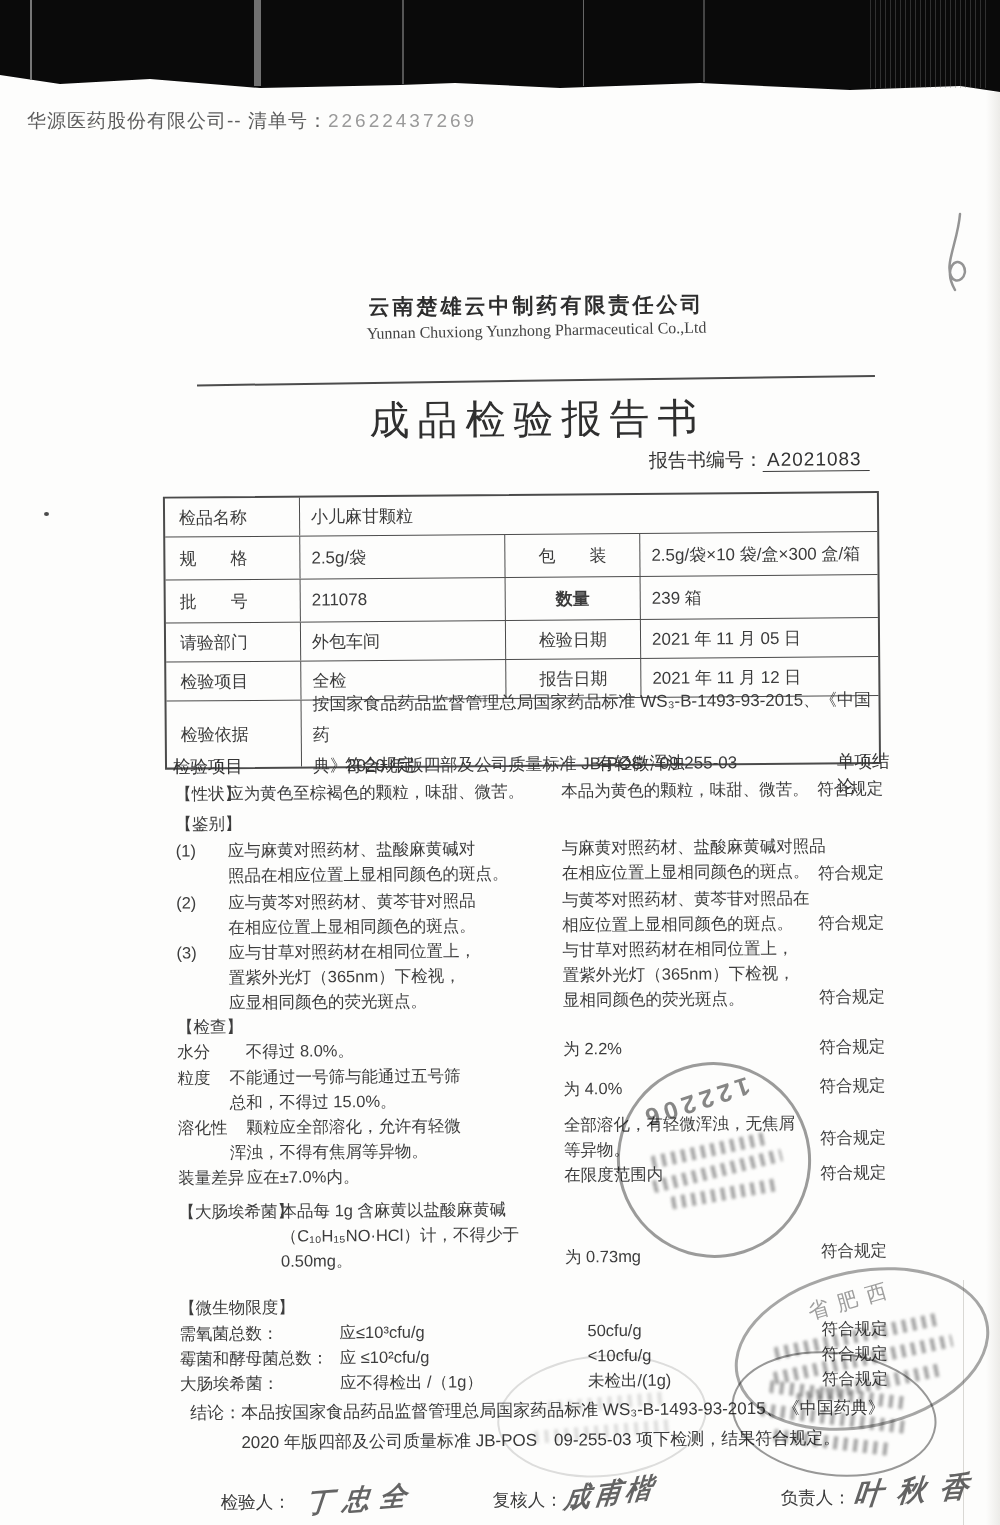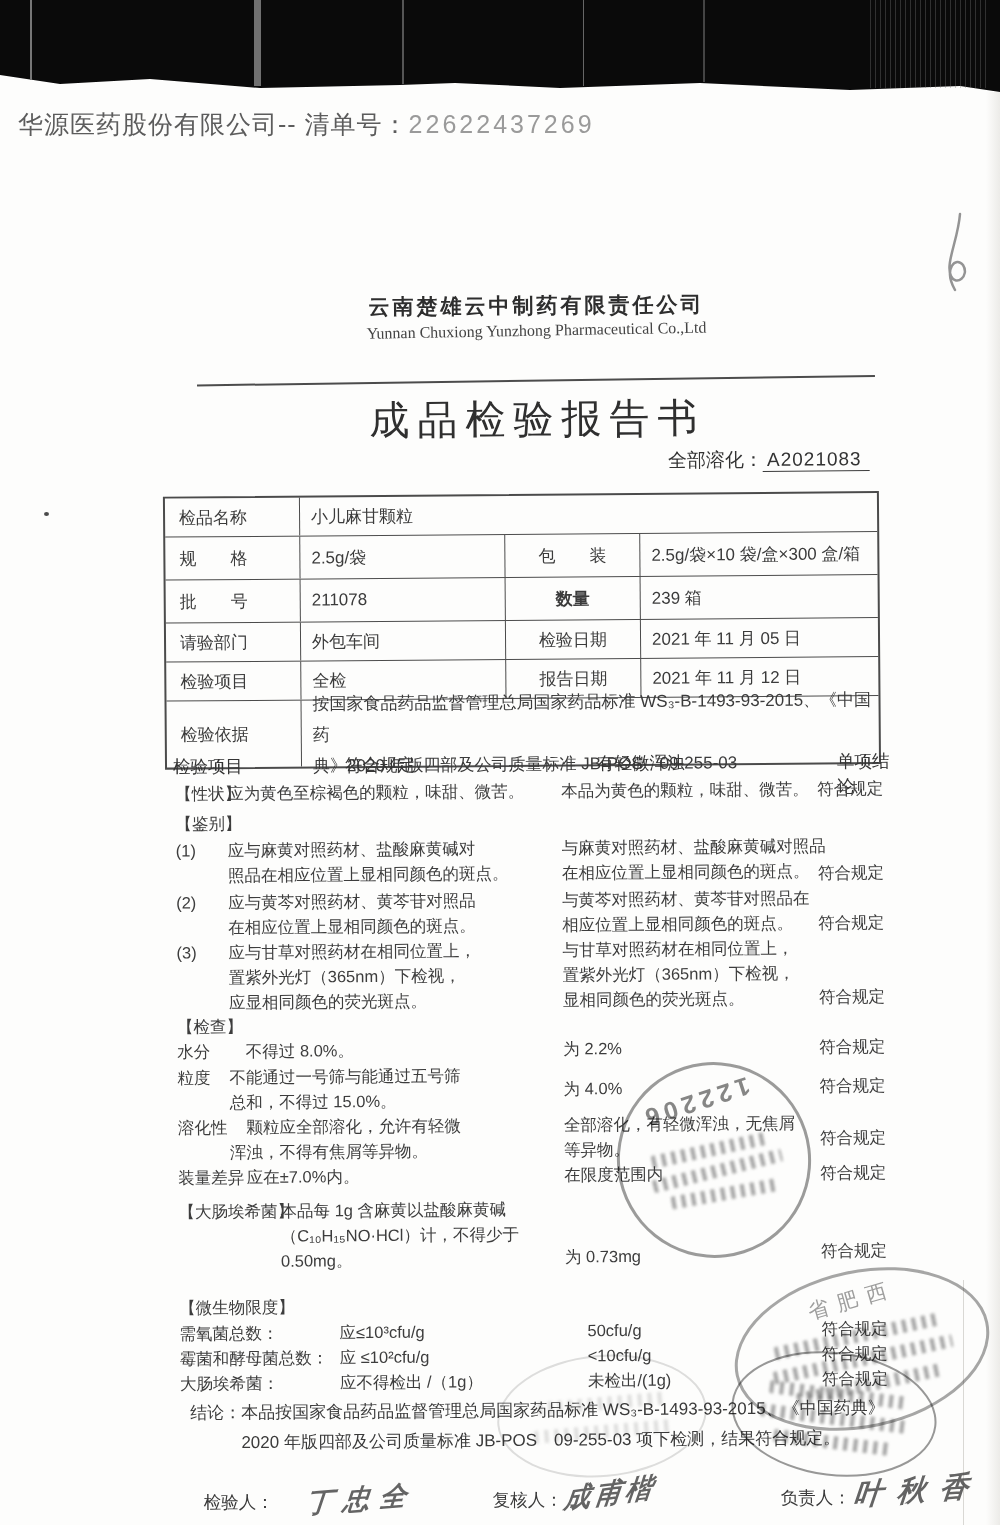--- a/index.html
+++ b/index.html
@@ -12,21 +12,21 @@
   #canvas .s1{left:254px;width:7px;height:86px;background:#8a8a8a;opacity:.8;}
   #canvas .s2{left:402px;width:2px;height:84px;background:#555;}
   #canvas .s3{left:583px;width:1px;height:86px;background:#666;}
   #canvas .s4{left:703px;width:2px;height:82px;background:#444;}
   #canvas .s5{left:870px;width:120px;height:88px;background:repeating-linear-gradient(90deg,rgba(120,120,120,.35) 0 1px,transparent 1px 5px);}
   #canvas .s6{left:30px;width:2px;height:80px;background:#777;}
   #edge-shade{position:absolute;right:0;top:92px;width:14px;height:1433px;background:linear-gradient(90deg,transparent,#ecebe8);}
   #scan-vline{position:absolute;left:963px;top:1280px;width:1px;height:245px;background:#d9d8d4;}
   #speck{position:absolute;left:44px;top:512px;width:5px;height:4px;background:#2c2c2c;border-radius:50%;opacity:.85;}
   
-  #scanhdr{position:absolute;left:18px;top:108px;font-size:25px;color:#5c5c5c;letter-spacing:1px;}
+  #scanhdr{position:absolute;left:27px;top:108px;font-size:19px;color:#5c5c5c;letter-spacing:1px;}
   #scanhdr .num{color:#9a9a9a;letter-spacing:3px;}
   
   #doc{position:absolute;left:0;top:0;width:1000px;height:1525px;transform:rotate(-0.45deg);}
   #company-cn{position:absolute;left:90px;top:292px;width:900px;text-align:center;
     font-family:"Liberation Serif",serif;font-weight:bold;font-size:21px;letter-spacing:3px;color:#2e2e2e;}
   #company-en{position:absolute;left:90px;top:322px;width:900px;text-align:center;
     font-family:"Liberation Serif",serif;font-size:16px;color:#444;transform:rotate(-0.6deg);}
   #sepline{position:absolute;left:200px;top:380px;width:678px;height:2px;background:#4c4c4c;transform:rotate(-0.35deg);}
   #title{position:absolute;left:90px;top:392px;width:900px;text-align:center;
     font-size:40px;letter-spacing:8px;color:#2f2f2f;font-family:"Liberation Serif",serif;}
@@ -64,21 +64,21 @@
   .micro .ci{width:182px}.micro .cs{left:170px;width:238px}
   .micro .cr{padding-left:22px}
   
   #concl{position:absolute;left:185px;top:1396px;width:740px;font-size:17px;line-height:30px;color:#3a3a3a;}
   #concl .lbl{vertical-align:top;}
   #concl .txt{display:inline-block;width:668px;white-space:pre-line;vertical-align:top;}
   #signs{position:absolute;left:0;top:1480px;width:1000px;height:45px;font-size:17.5px;color:#3a3a3a;}
   .siglbl{position:absolute;top:8px;}
   .sig{position:absolute;font-size:27px;color:#4a4a4a;font-style:italic;font-weight:bold;
     transform:rotate(-4deg) skewX(-10deg);letter-spacing:10px;opacity:.85;}
-  #sig1l{left:198px}#sig1{left:300px;top:0}
+  #sig1l{left:215px}#sig1{left:300px;top:0}
   #sig2l{left:487px}#sig2{left:558px;top:-4px;transform:rotate(-7deg) skewX(-14deg);letter-spacing:4px;}
   #sig3l{left:775px}#sig3{left:848px;top:-6px;letter-spacing:14px;font-size:29px;}
   
   .stamp{position:absolute;mix-blend-mode:multiply;}
   .smudge{position:absolute;filter:blur(1.6px);background:repeating-linear-gradient(90deg,rgba(90,90,90,.55) 0 4px,transparent 4px 10px);height:13px;border-radius:2px;}
   #stamp-round{left:617px;top:1062px;width:188px;height:190px;border:3px solid rgba(75,75,75,.55);
     border-radius:50%;transform:rotate(-18deg);}
   #stamp-round .num{position:absolute;top:20px;width:100%;text-align:center;transform:rotate(180deg);
     font-size:25px;letter-spacing:5px;color:rgba(70,70,70,.65);font-weight:bold;}
   #stamp-oval1{left:733px;top:1270px;width:252px;height:152px;border:3px solid rgba(80,80,80,.5);
@@ -116,21 +116,21 @@
     <path d="M30 2 C28 28 15 52 21 64 C26 75 40 64 33 53 C26 44 13 56 25 78" fill="none" stroke="#949494" stroke-width="2.5" stroke-linecap="round"></path>
   </svg>
 
   <div id="doc">
 
     <div id="company-cn">云南楚雄云中制药有限责任公司</div>
     <div id="company-en">Yunnan Chuxiong Yunzhong Pharmaceutical Co.,Ltd</div>
     <div id="sepline"></div>
     <div id="title">成品检验报告书</div>
     <div id="repno">
-      <span>全部溶化：</span><span class="no">A2021083</span>
+      <span>报告书编号：</span><span class="no">A2021083</span>
     </div>
 
     <div id="itable">
       <div class="trow h40">
         <div class="tl">检品名称</div>
         <div class="tspan">小儿麻甘颗粒</div>
       </div>
       <div class="trow h42">
         <div class="tl">规　　格</div>
         <div class="tv">2.5g/袋</div>

